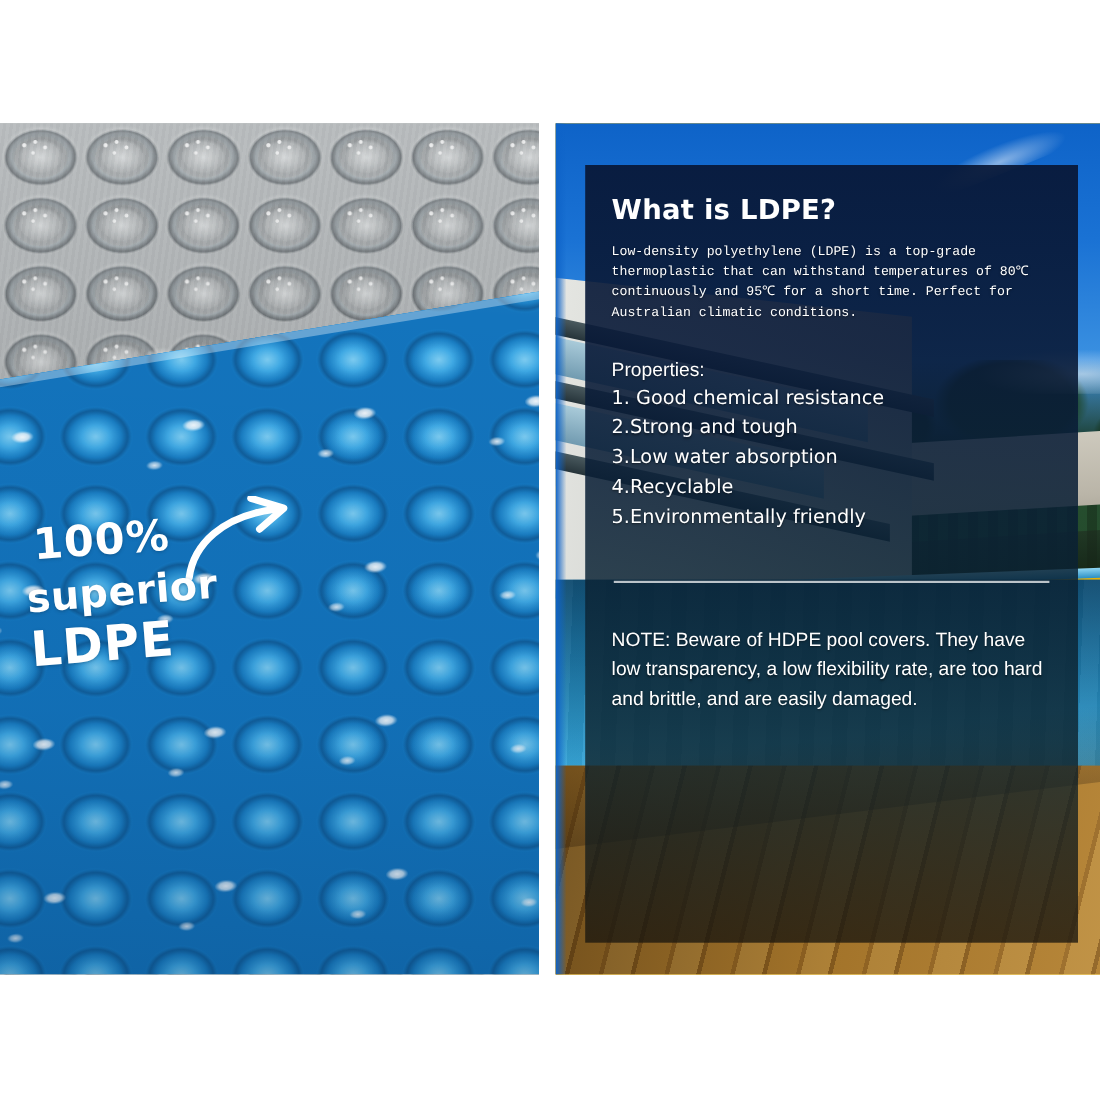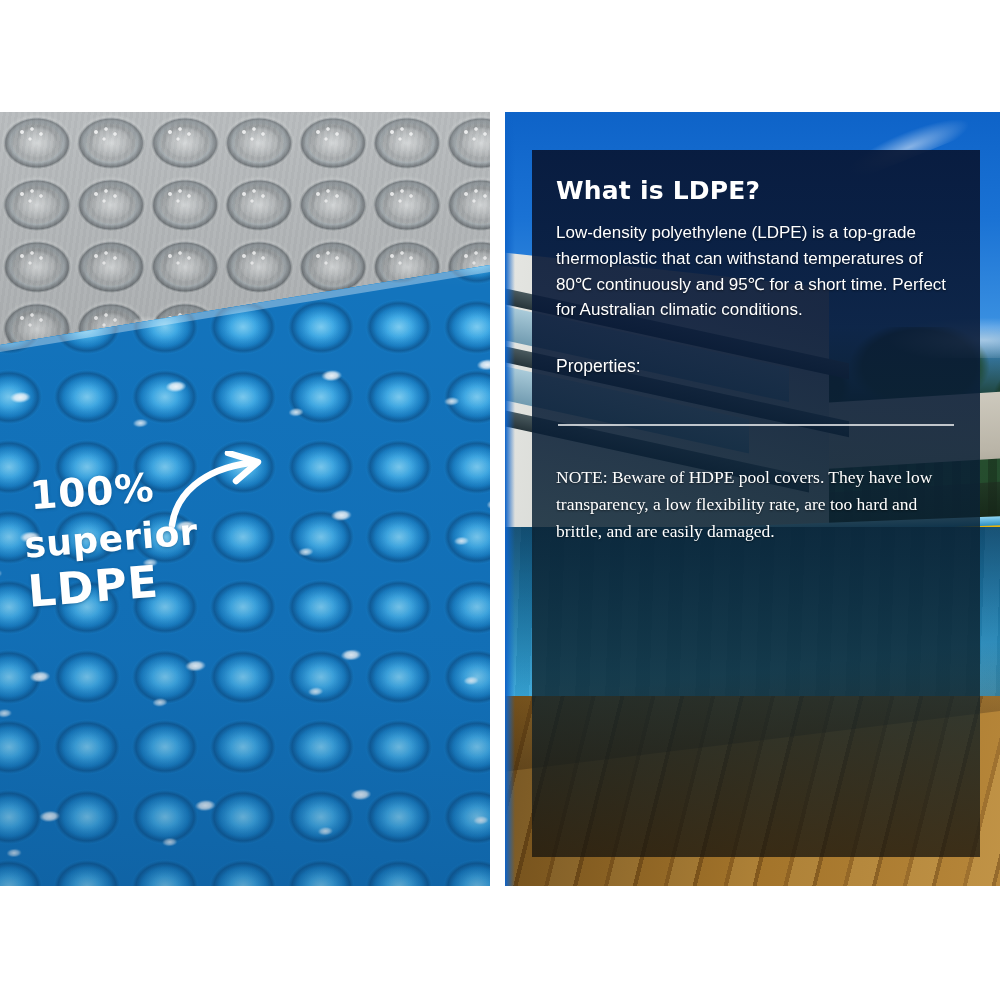--- a/index.html
+++ b/index.html
@@ -217,22 +217,22 @@
     box-sizing:border-box;
     padding:26px 24px 0 24px;
     color:#ffffff;
   }
   .card-title{
     font-size:25px;font-weight:700;line-height:1.2;
     margin:0 0 14px 0;letter-spacing:.2px;
     font-family:"DejaVu Sans", sans-serif;
   }
   .card-para{
-    font-size:17px;line-height:1.52;margin:0;
-    font-family:Liberation Sans, sans-serif;
+    font-size:12px;line-height:1.52;margin:0;
+    font-family:Liberation Mono, monospace;
     text-shadow:0 1px 2px rgba(0,0,0,.5);
   }
   .props-head{
     font-size:17.5px;line-height:1.5;margin:30px 0 0 0;
     font-family:Liberation Sans, sans-serif;
     text-shadow:0 1px 2px rgba(0,0,0,.5);
   }
   .props-list{
     list-style:none;margin:0;padding:0;
   }
@@ -240,21 +240,21 @@
     font-size:17.5px;line-height:1.54;
     font-family:"DejaVu Sans", sans-serif;
     text-shadow:0 1px 2px rgba(0,0,0,.5);
   }
   .divider{
     height:2px;background:rgba(255,255,255,.72);
     margin:44px 6px 0 2px;width:396px;
   }
   .note{
     font-size:17.5px;line-height:1.55;margin:38px 0 0 0;
-    font-family:Liberation Serif, serif;
+    font-family:Liberation Sans, sans-serif;
     text-shadow:0 1px 2px rgba(0,0,0,.5);
   }
 </style>
 </head>
 <body>
 
 <div class="stage">
 
   <div class="left-panel">
 
@@ -307,20 +307,27 @@
       <div class="deck-top"></div>
       <div class="deck-shade"></div>
       <div class="scene-edge-l"></div>
     </div>
 
     <div class="info-card">
       <h1 class="card-title">What is LDPE?</h1>
       <p class="card-para">Low-density polyethylene (LDPE) is a top-grade thermoplastic that can withstand temperatures of 80℃ continuously and 95℃ for a short time. Perfect for Australian climatic conditions.</p>
 
       <p class="props-head">Properties:</p>
+      <ul class="props-list">
+        <li>1. Good chemical resistance</li>
+        <li>2.Strong and tough</li>
+        <li>3.Low water absorption</li>
+        <li>4.Recyclable</li>
+        <li>5.Environmentally friendly</li>
+      </ul>
 
       <div class="divider"></div>
 
       <p class="note">NOTE: Beware of HDPE pool covers. They have low transparency, a low flexibility rate, are too hard and brittle, and are easily damaged.</p>
     </div>
   </div>
 
 </div>
 
 </body></html>

